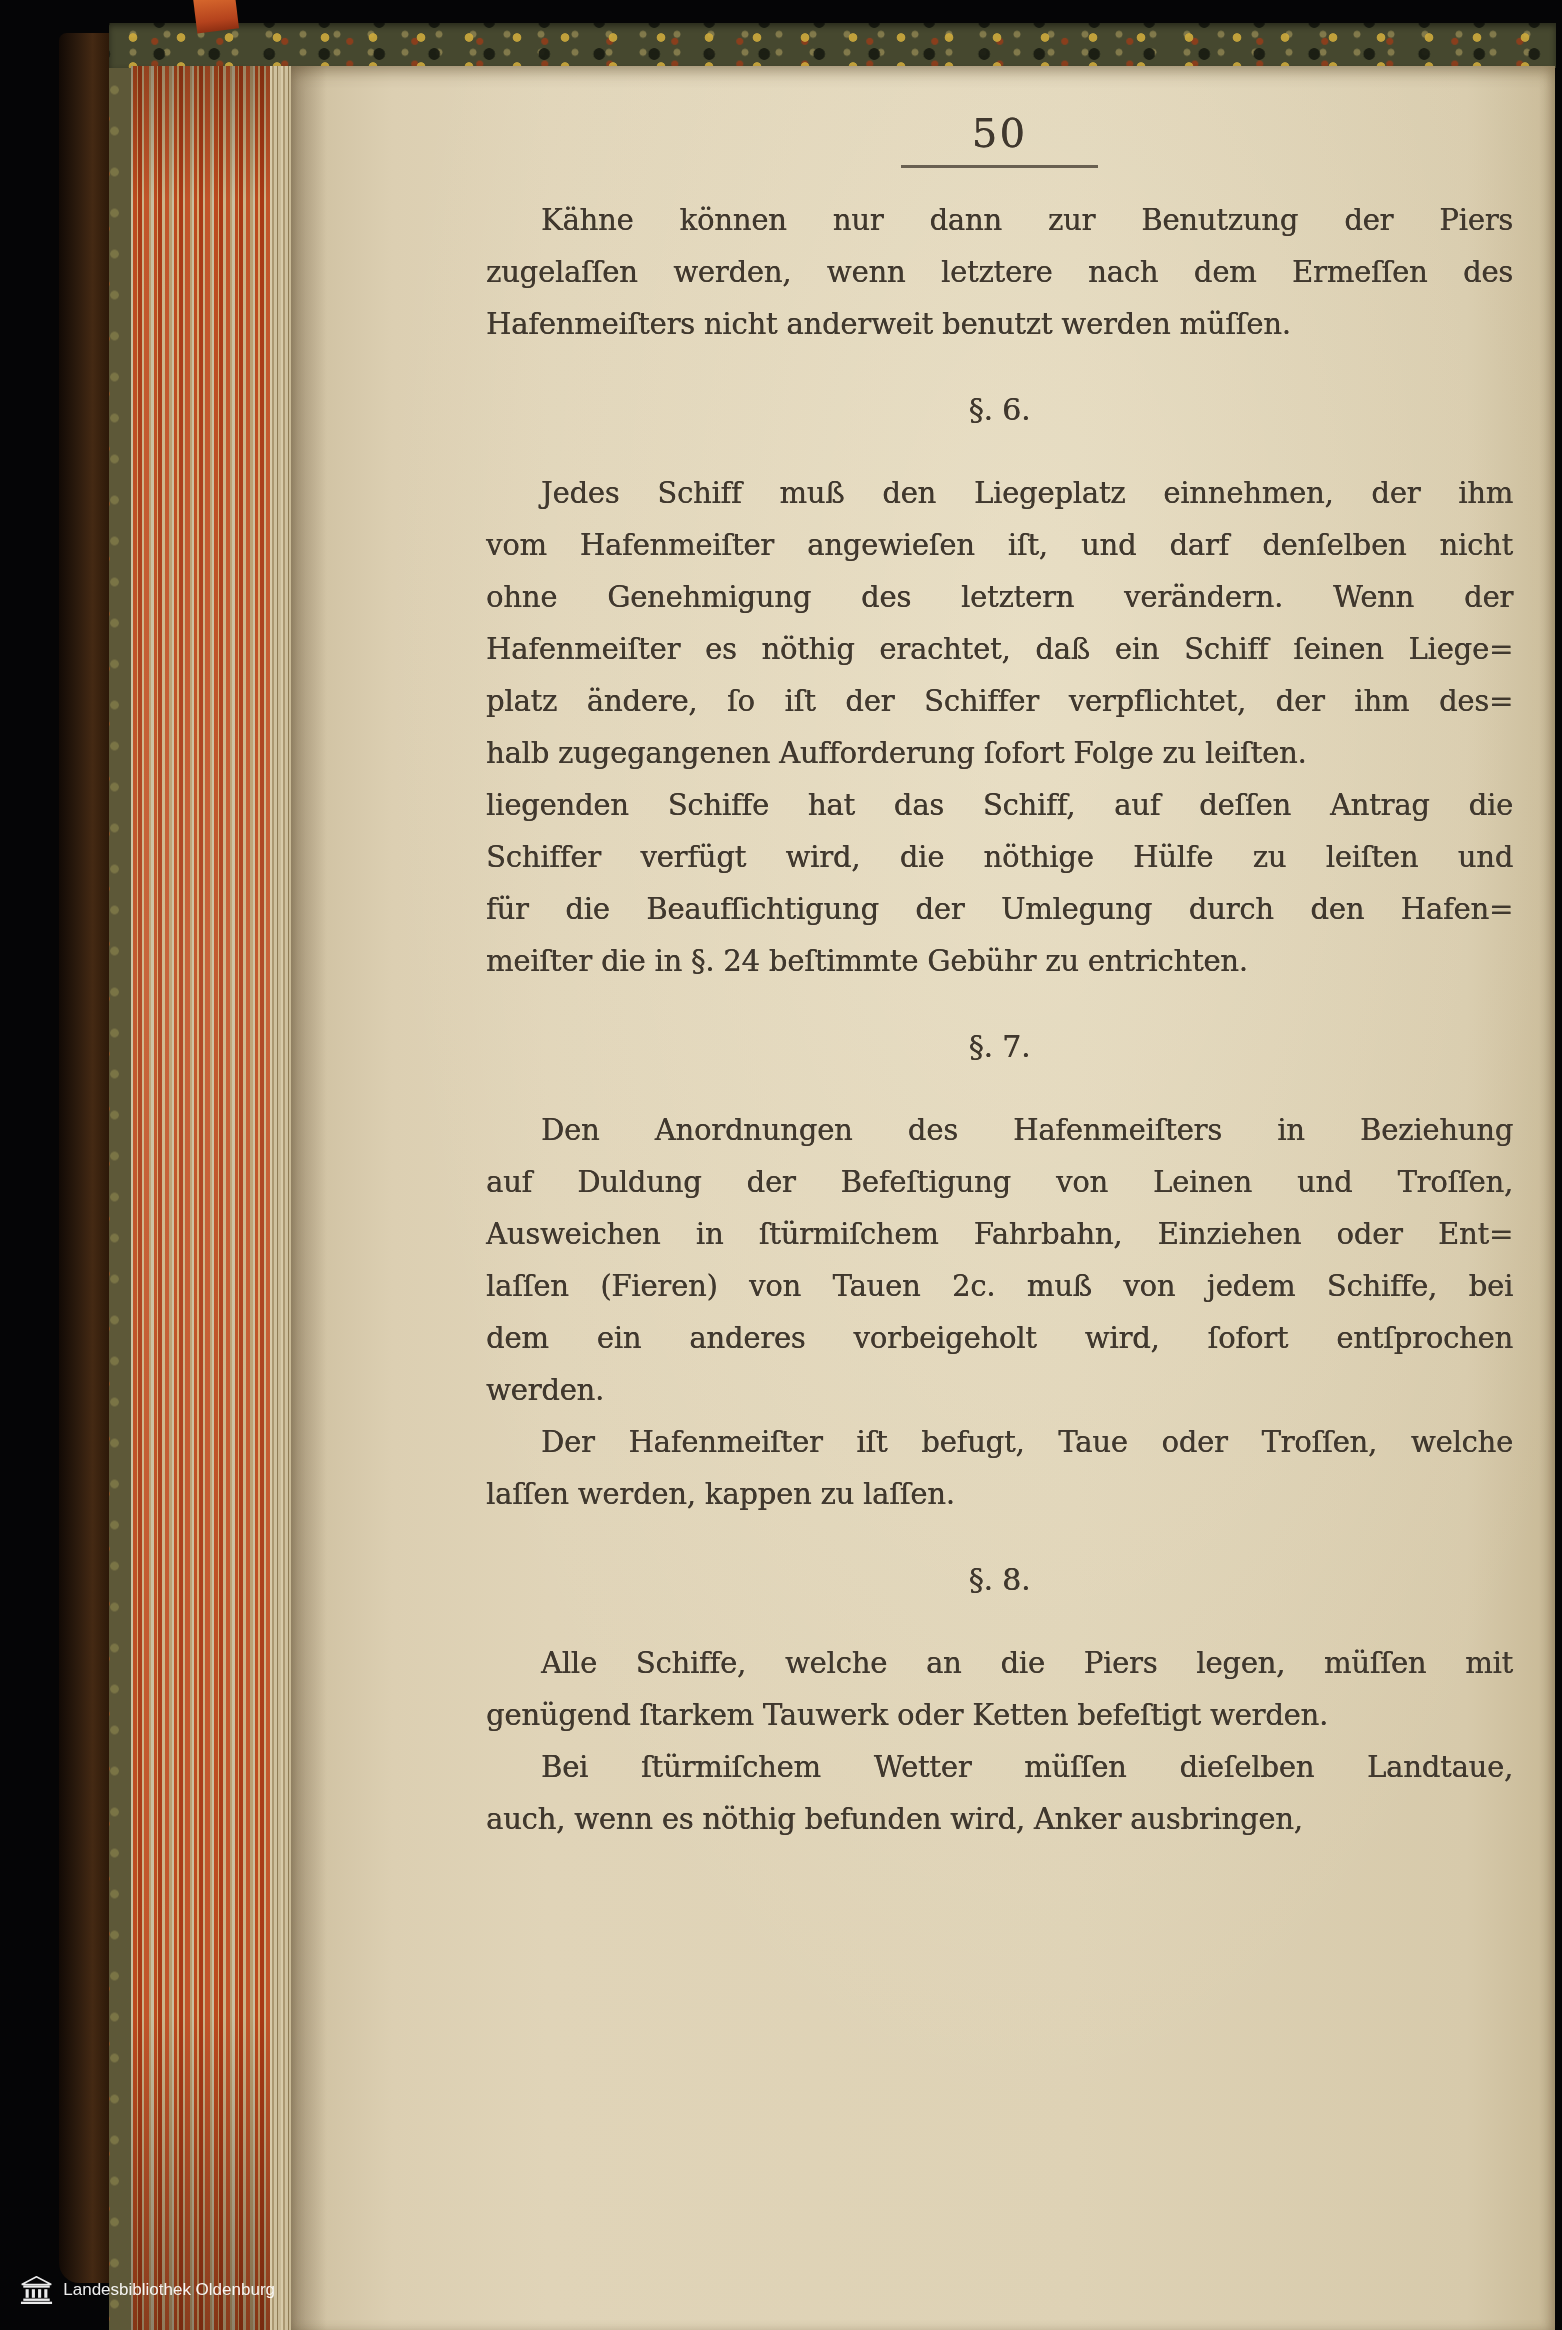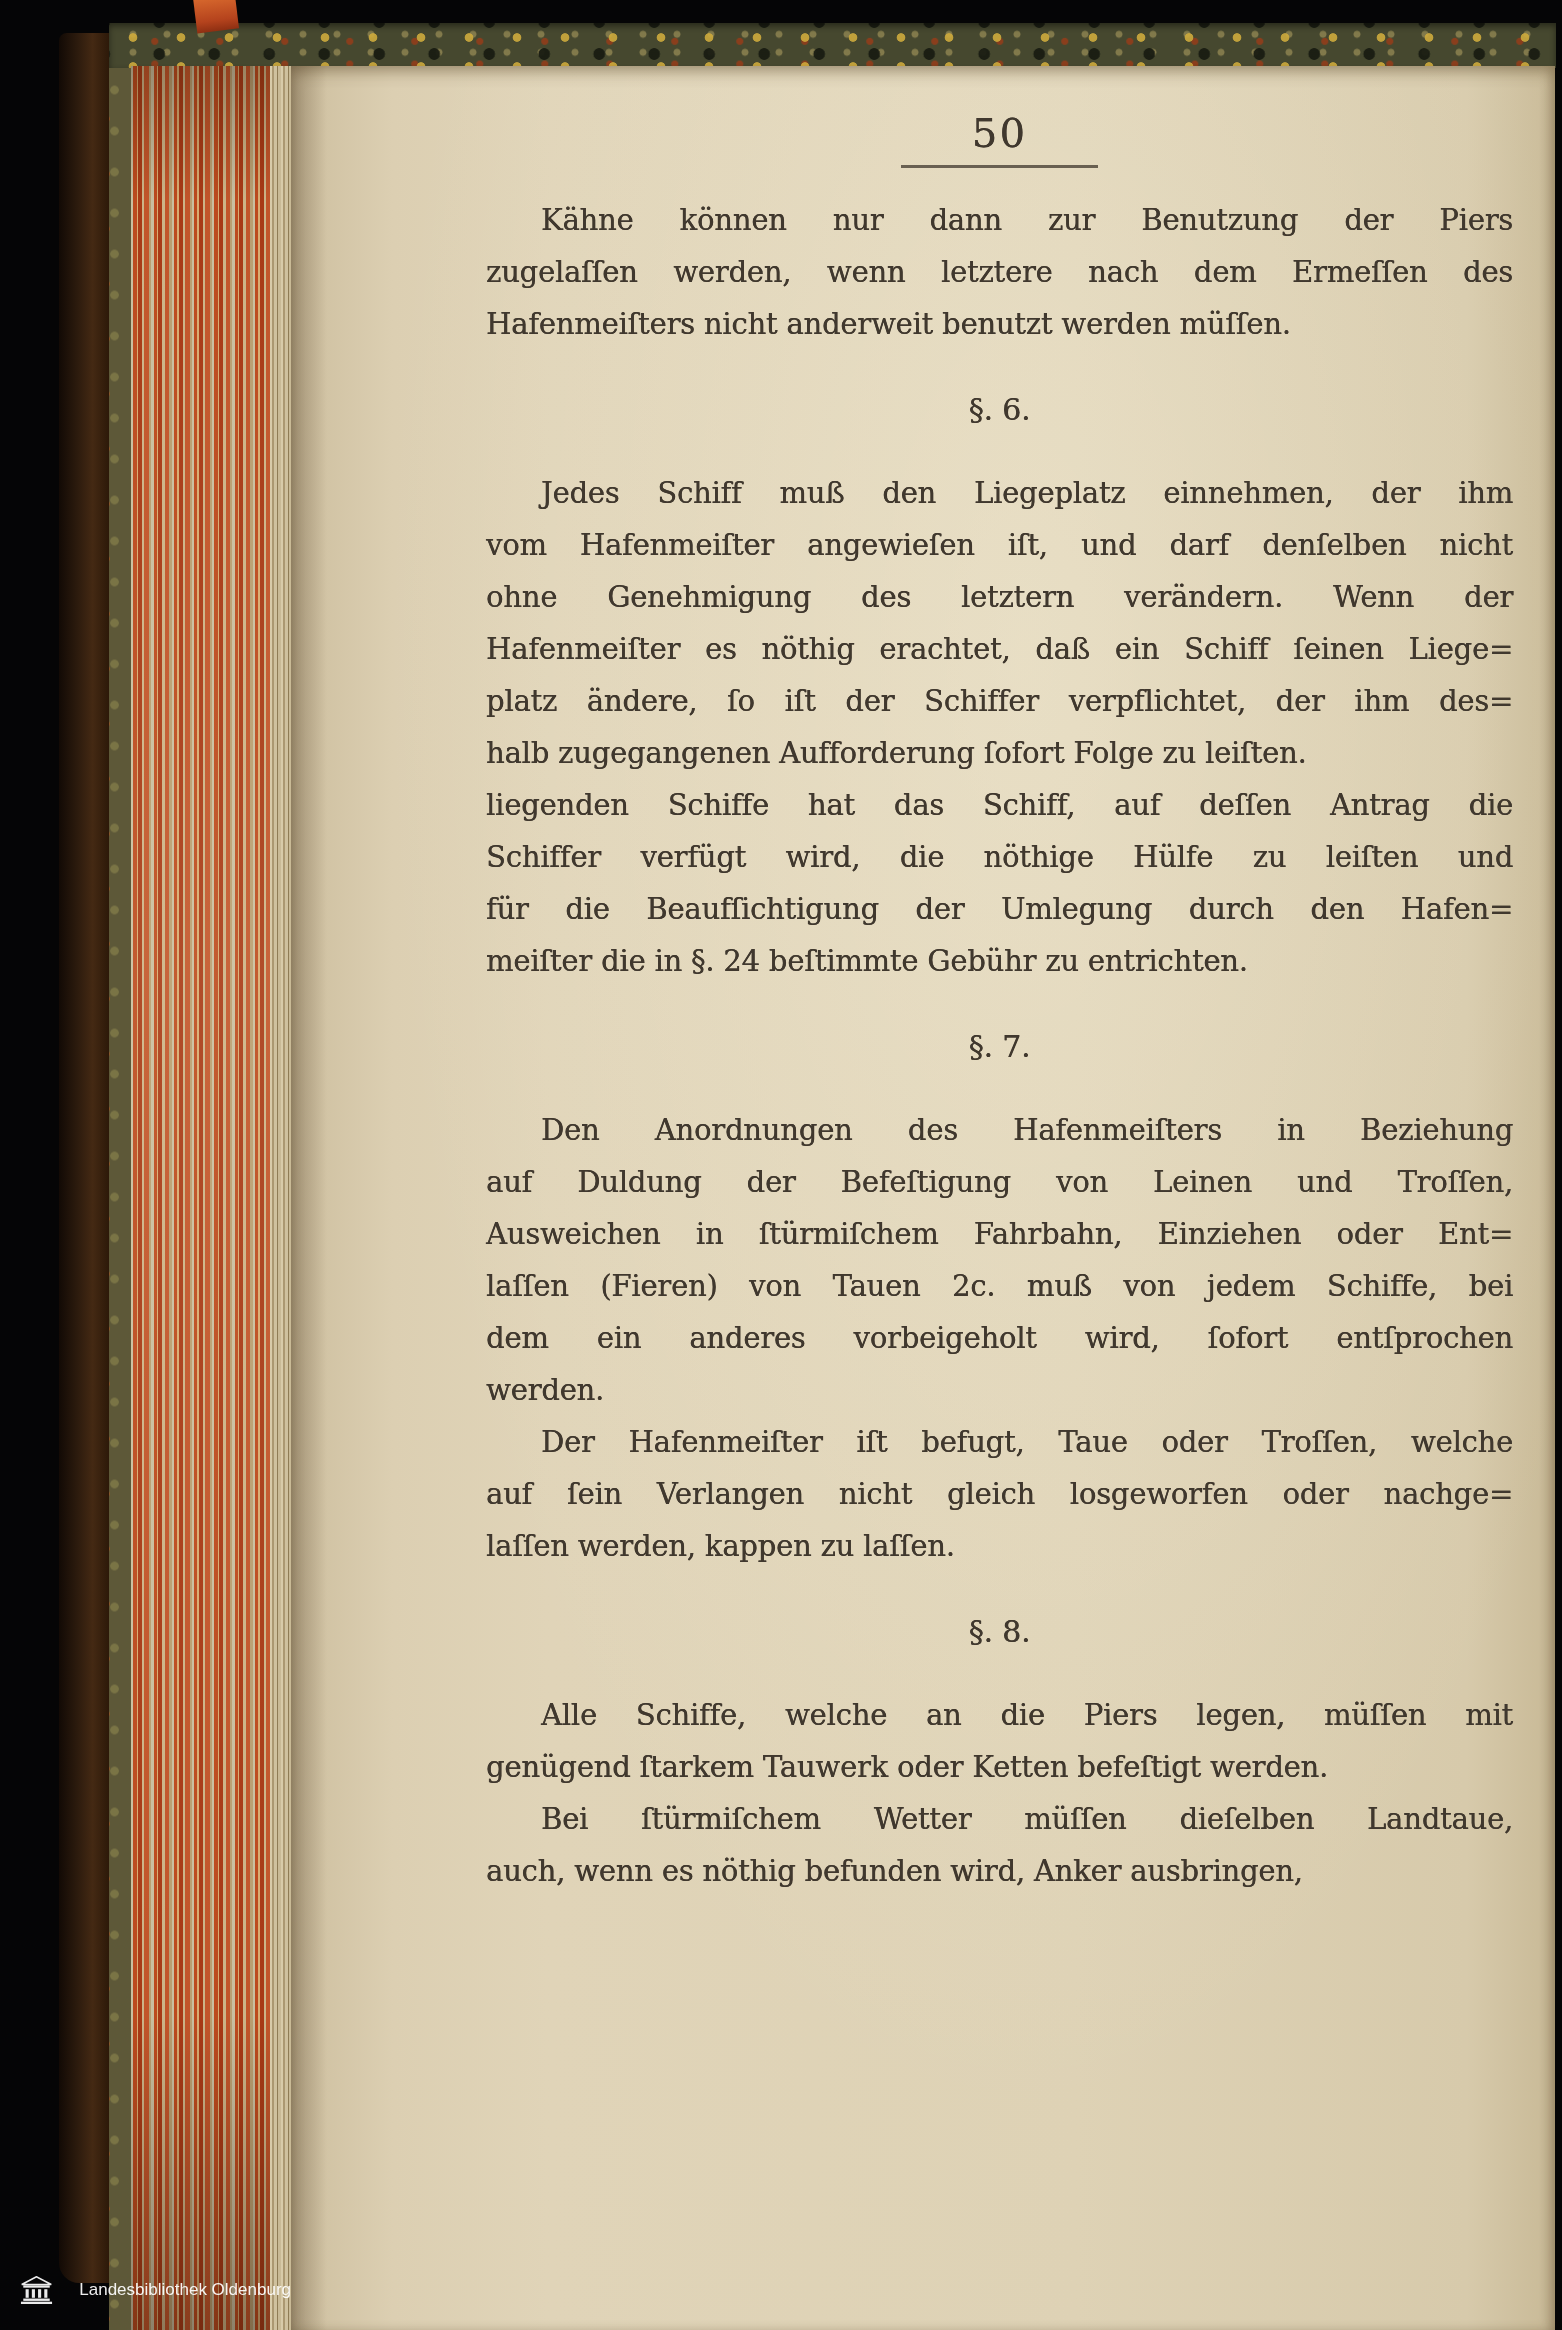--- a/index.html
+++ b/index.html
@@ -63,21 +63,21 @@
   .pagenum-rule{width:197px;height:2.3px;background:#4a4136;opacity:.8;margin:9.4px auto 0;}
   .textblock{margin-top:26.6px;font-size:29px;letter-spacing:-0.2px;
         text-shadow:0.3px 0 0 currentColor;}
   .line{line-height:52px;height:52px;text-align:justify;text-align-last:justify;
         white-space:nowrap;overflow:visible;}
   .line.last{text-align-last:left;white-space:normal;}
   .line.first{text-indent:55px;}
   .section-heading{margin:34px 0 31px;text-align:center;line-height:52px;font-size:30px;}
 
   
-  .watermark{position:absolute;left:20.3px;top:2276px;display:flex;align-items:center;gap:26px;
+  .watermark{position:absolute;left:20.3px;top:2276px;display:flex;align-items:center;gap:10px;
         color:rgba(255,255,255,.93);font-family:"Liberation Sans", sans-serif;font-size:17px;}
   .watermark svg{display:block;opacity:.92;}
 </style>
 </head>
 <body>
 
 <div class="scene">
 
   <div class="spine"></div>
   <div class="board-marble"></div>
@@ -115,21 +115,20 @@
           <div class="para">
             <div class="line first">Den Anordnungen des Hafenmeiſters in Beziehung</div>
             <div class="line">auf Duldung der Befeſtigung von Leinen und Troſſen,</div>
             <div class="line">Ausweichen in ſtürmiſchem Fahrbahn, Einziehen oder Ent=</div>
             <div class="line">laſſen (Fieren) von Tauen 2c. muß von jedem Schiffe, bei</div>
             <div class="line">dem ein anderes vorbeigeholt wird, ſofort entſprochen</div>
             <div class="line last">werden.</div>
           </div>
           <div class="para">
             <div class="line first">Der Hafenmeiſter iſt befugt, Taue oder Troſſen, welche</div>
-            <div class="line">auf ſein Verlangen nicht gleich losgeworfen oder nachge=</div>
             <div class="line last">laſſen werden, kappen zu laſſen.</div>
           </div>
           <div class="section-heading">§. 8.</div>
           <div class="para">
             <div class="line first">Alle Schiffe, welche an die Piers legen, müſſen mit</div>
             <div class="line last">genügend ſtarkem Tauwerk oder Ketten befeſtigt werden.</div>
           </div>
           <div class="para">
             <div class="line first">Bei ſtürmiſchem Wetter müſſen dieſelben Landtaue,</div>
             <div class="line last">auch, wenn es nöthig befunden wird, Anker ausbringen,</div>

